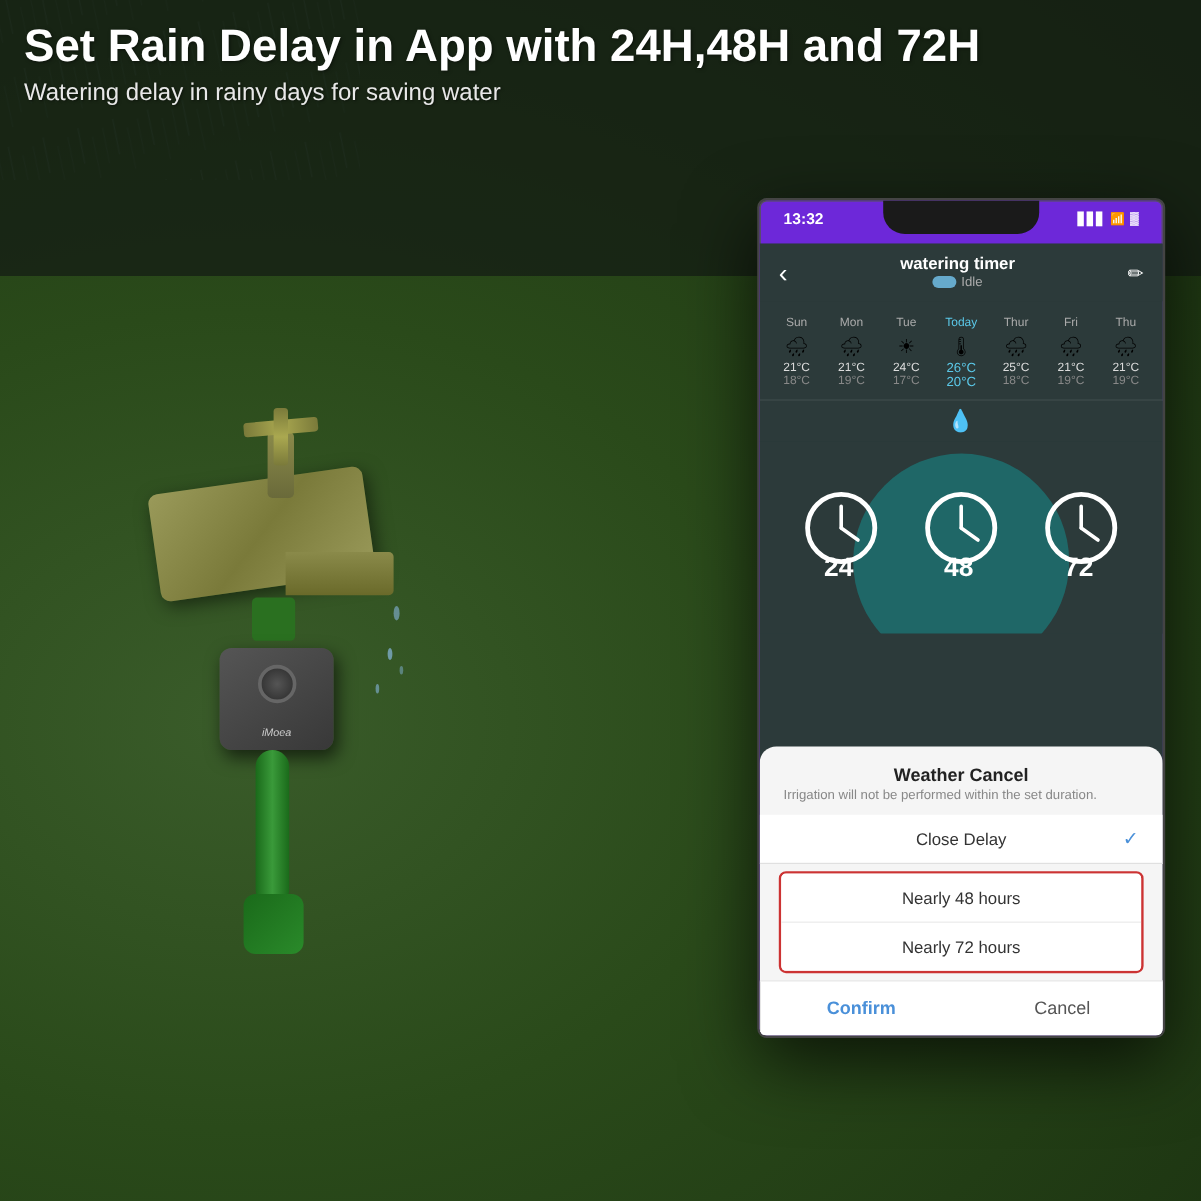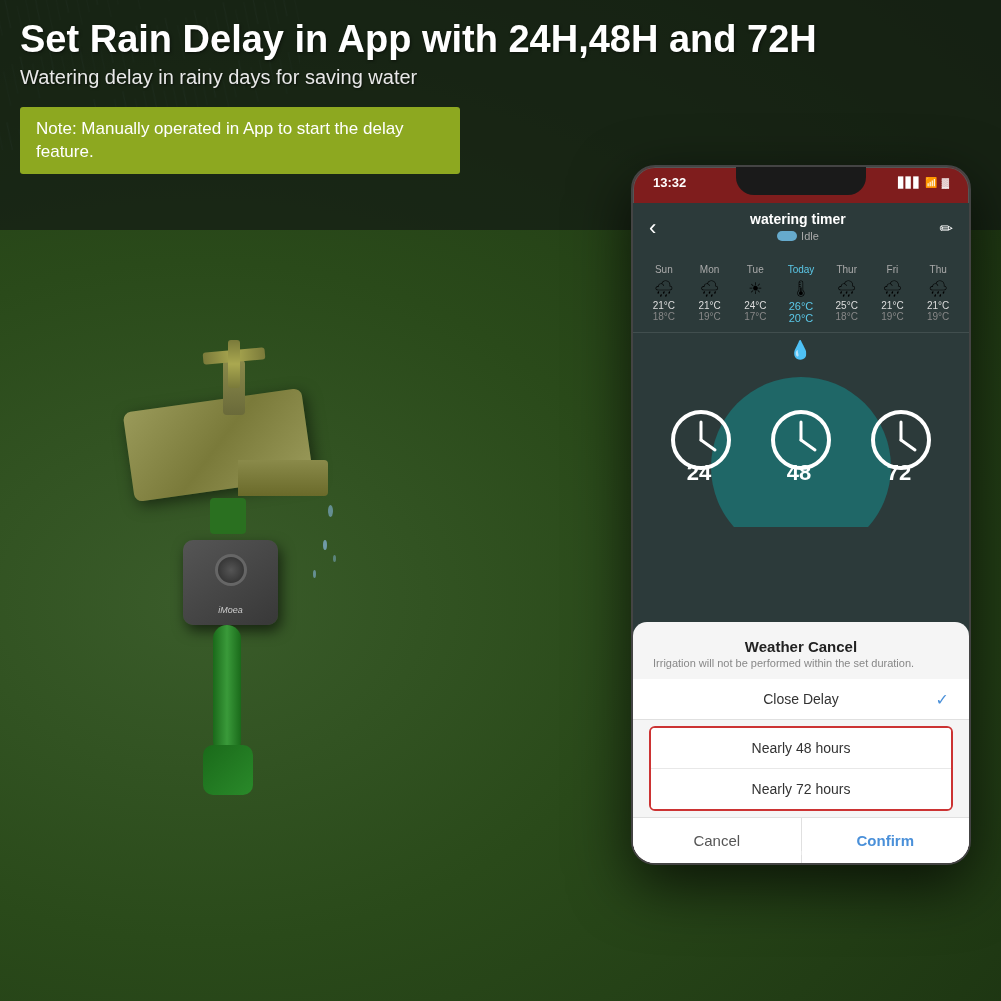--- a/index.html
+++ b/index.html
@@ -83,22 +83,22 @@
       right: 30px;
       top: 165px;
       width: 340px;
       height: 700px;
       z-index: 10;
     }
 
     .phone-frame {
       width: 100%;
       height: 100%;
-      background: #7f1d1d;
-      border-radius: 24px;
+      background: #6d28d9;
+      border-radius: 8px;
       border: 2px solid #444;
       position: relative;
       overflow: hidden;
       box-shadow: 0 20px 60px rgba(0,0,0,0.7), inset 0 0 0 1px #555;
     }
 
     
     .phone-notch {
       position: absolute;
       top: 0;
@@ -428,23 +428,20 @@
 
 <div class="top-overlay"></div>
 
 <div class="content">
 
   <div class="header-section">
     <h1 class="main-title">Set Rain Delay in App with 24H,48H and 72H</h1>
     <p class="subtitle">Watering delay in rainy days for saving water</p>
   </div>
 
-  <div class="note-box">
-    <span class="note-text">Note: Manually operated in App to start the delay feature.</span>
-  </div>
 
   <div class="faucet-area">
 
     <div style="position:absolute; top:60px; left:100px; width:180px; height:90px; background:linear-gradient(135deg,#9a9a5a,#7a7a3a,#9a9a5a); border-radius:8px; transform:rotate(-8deg); box-shadow:3px 5px 15px rgba(0,0,0,0.5);"></div>
 
     <div style="position:absolute; top:20px; left:195px; width:22px; height:55px; background:linear-gradient(to bottom,#8a8a4a,#6a6a3a); border-radius:4px;"></div>
 
     <div style="position:absolute; top:10px; left:175px; width:62px; height:12px; background:linear-gradient(to right,#7a7a3a,#aaa850,#7a7a3a); border-radius:3px; transform:rotate(-5deg);"></div>
     <div style="position:absolute; top:0px; left:200px; width:12px; height:48px; background:linear-gradient(to bottom,#7a7a3a,#aaa850,#7a7a3a); border-radius:3px;"></div>
 
@@ -587,22 +584,22 @@
           <div class="modal-options-boxed">
             <div class="modal-option-boxed">
               <span>Nearly 48 hours</span>
             </div>
             <div class="modal-option-boxed">
               <span>Nearly 72 hours</span>
             </div>
           </div>
 
           <div class="modal-buttons">
+            <button class="modal-btn confirm">Confirm</button>
             <button class="modal-btn">Cancel</button>
-            <button class="modal-btn confirm">Confirm</button>
           </div>
         </div>
       </div>
 
       <div class="home-indicator"></div>
     </div>
   </div>
 
 </div>
 

